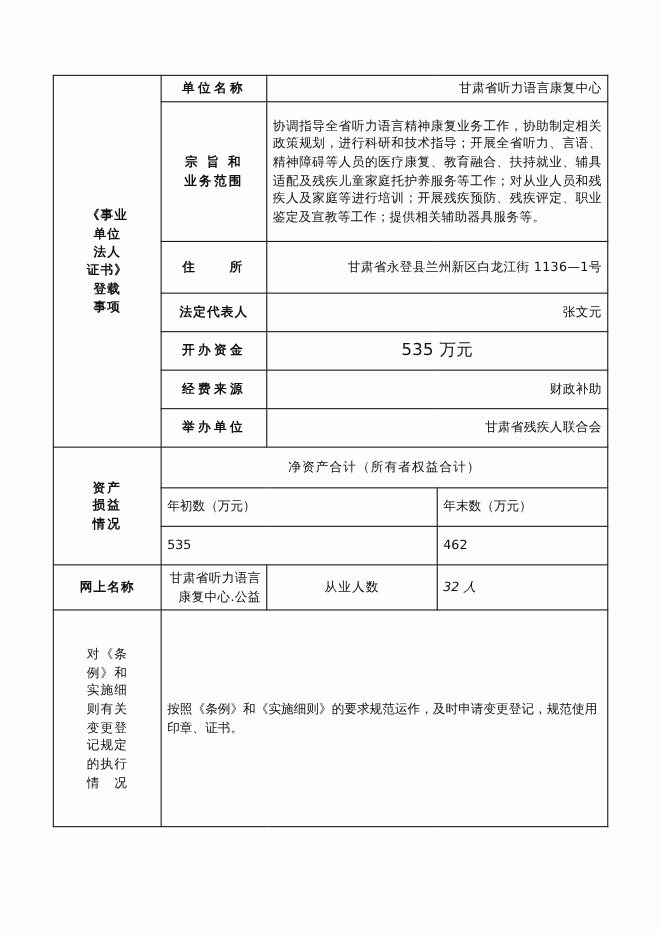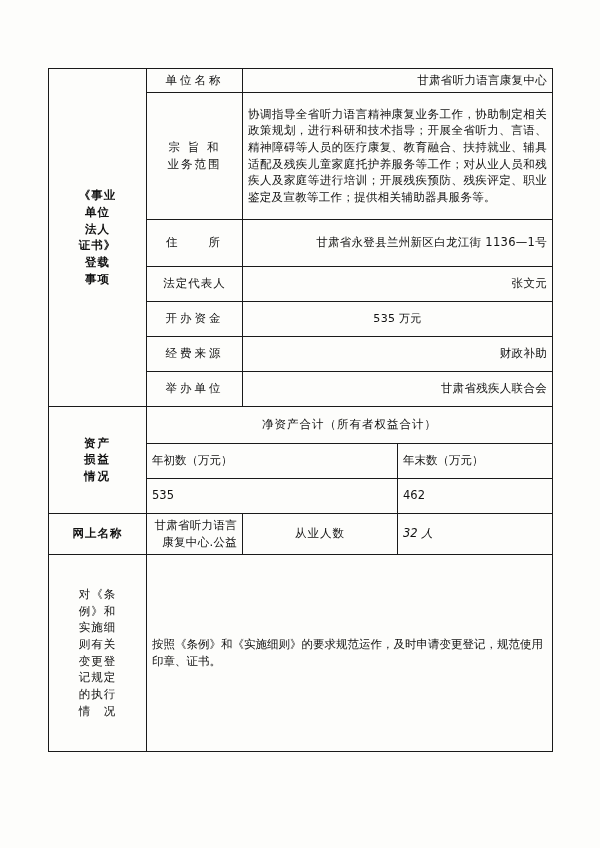--- a/index.html
+++ b/index.html
@@ -45,36 +45,36 @@
     letter-spacing: 1px;
     font-weight: 600;
     width: 98px;
   }
   .vhead-lines span {
     display: block;
   }
   .label-cell {
     text-align: center;
     font-size: 12.5px;
-    font-weight: 400;
+    font-weight: 700;
     letter-spacing: 3px;
     width: 96px;
   }
   .label-cell.two-line span {
     display: block;
     letter-spacing: 2px;
   }
   .value-cell {
     text-align: right;
     font-size: 11.5px;
     letter-spacing: 0.3px;
   }
   .value-cell.center {
     text-align: center;
-    font-size: 11px;
+    font-size: 15px;
   }
   .value-body {
     text-align: justify;
     font-size: 11px;
     line-height: 1.5;
   }
   .tall {
     height: 120px;
     vertical-align: middle;
     margin-top: 33px;

